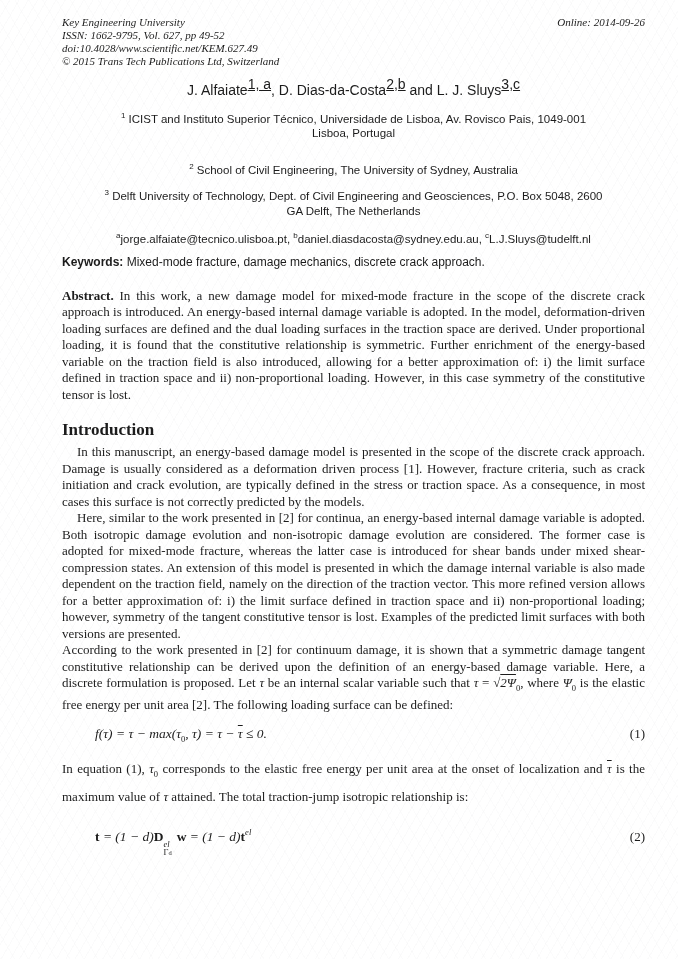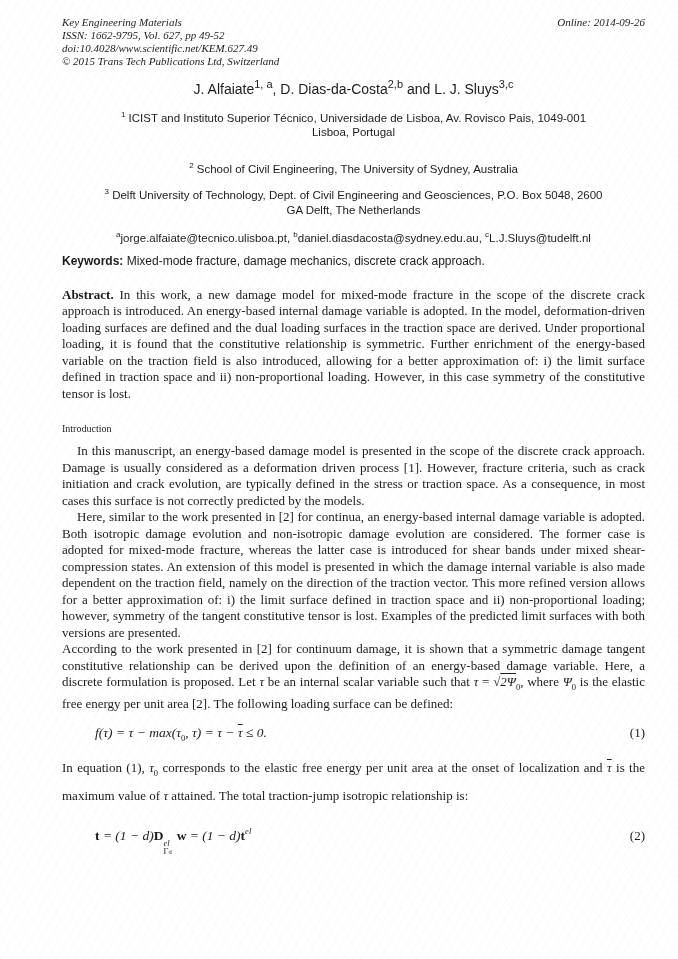--- a/index.html
+++ b/index.html
@@ -18,39 +18,39 @@
   .hdr{display:flex;justify-content:space-between;align-items:flex-start;
        font-family:"Liberation Serif", serif;font-style:italic;font-size:11px;line-height:13px;}
   .hdr-left div{white-space:nowrap;}
   .hdr-right{white-space:nowrap;}
 
   
   .title{font-family:"Liberation Sans", sans-serif;font-weight:bold;font-size:15.5px;
          line-height:19px;text-align:center;margin:24px 0 0 0;}
   .authors{font-family:"Liberation Sans", sans-serif;font-size:14px;line-height:19px;
            text-align:center;margin-top:7px;}
-  .authors sup{font-size:11px;}
+  .authors sup{font-size:14px;text-decoration:underline;}
   .affil{font-family:"Liberation Sans", sans-serif;font-size:11.5px;line-height:15px;
          text-align:center;max-width:500px;margin:0 auto;}
   .affil.a1{margin-top:8px;}
   .affil.a2{margin-top:18px;}
   .affil.a3{margin-top:7px;}
   .affil sup{font-size:8px;}
   .emails{font-family:"Liberation Sans", sans-serif;font-size:11.5px;line-height:15px;
           text-align:center;margin-top:9px;}
   .emails sup{font-size:8px;}
   .keywords{font-family:"Liberation Sans", sans-serif;font-size:12px;line-height:15px;
             margin-top:8px;}
   .keywords b{font-weight:bold;}
 
   
   .body-para{font-size:13px;line-height:16.5px;text-align:justify;margin:0;}
   .abstract{margin-top:18px;}
   .run-in{font-weight:bold;}
-  h2.sect{font-size:10px;line-height:16px;font-weight:normal;margin:19px 0 6px 0;
+  h2.sect{font-size:17px;line-height:16px;font-weight:bold;margin:19px 0 6px 0;
           font-family:"Liberation Serif", serif;}
   .indent{text-indent:15px;}
   .tall{line-height:23px;margin-top:13px;}
 
   
   i, .mi{font-style:italic;}
   sub{font-size:8.5px;}
   sup{font-size:8.5px;}
   .overbar{text-decoration:overline;}
   .radical{font-style:normal;}
@@ -66,21 +66,21 @@
   .supsub .ss2{font-size:6.5px;}
   .w-sp{margin-left:3px;}
 </style>
 </head>
 <body>
 
 <div class="page">
 
   <div class="hdr">
     <div class="hdr-left">
-      <div>Key Engineering Materials</div>
+      <div>Key Engineering University</div>
       <div>ISSN: 1662-9795, Vol. 627, pp 49-52</div>
       <div>doi:10.4028/www.scientific.net/KEM.627.49</div>
       <div>© 2015 Trans Tech Publications Ltd, Switzerland</div>
     </div>
     <div class="hdr-right">Online: 2014-09-26</div>
   </div>
 
 
   <div class="authors">
     <span><span>J. Alfaiate</span><sup>1, a</sup></span><span><span>, D. Dias-da-Costa</span><sup>2,b</sup></span><span><span> and L. J. Sluys</span><sup>3,c</sup></span>

